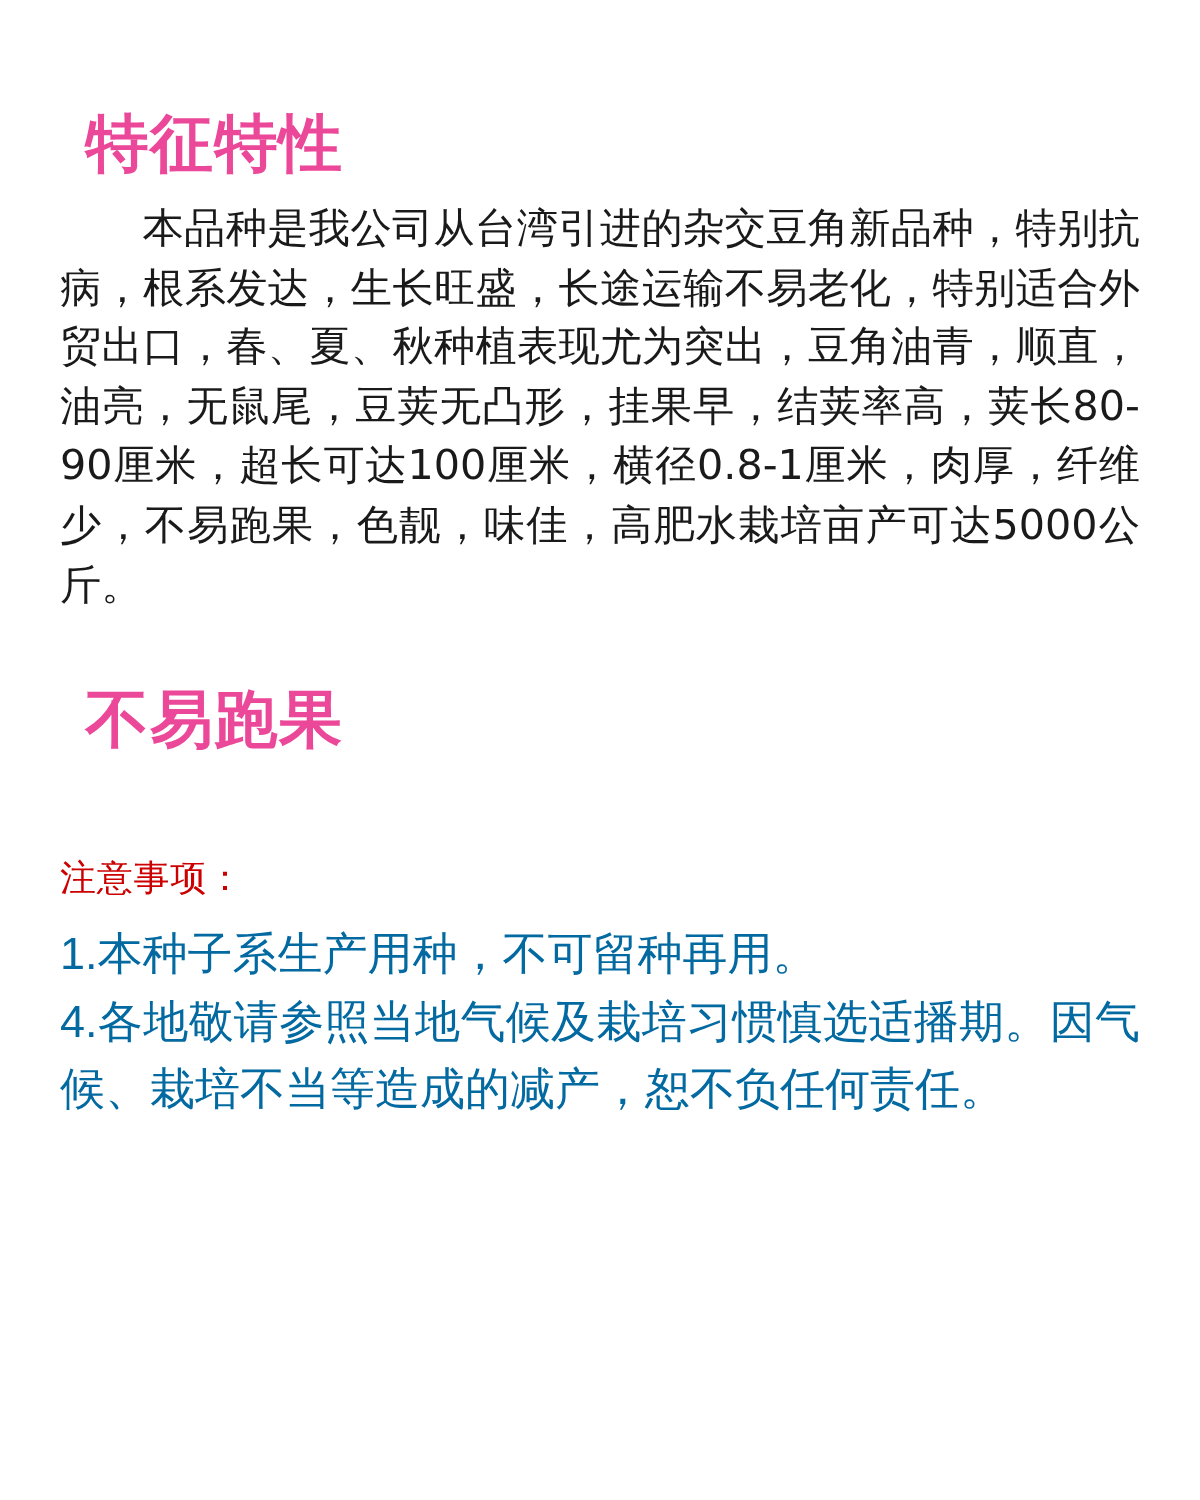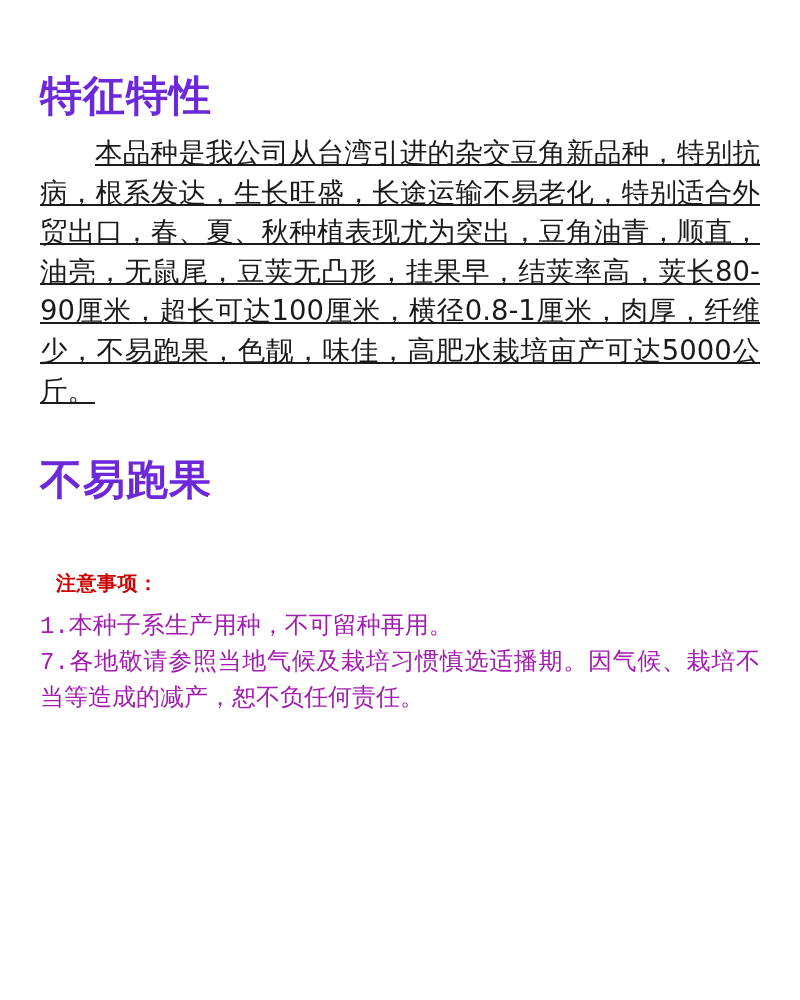--- a/index.html
+++ b/index.html
@@ -18,58 +18,57 @@
     position: relative;
     width: 800px;
     height: 1000px;
     box-sizing: border-box;
     padding: 72px 40px 0 40px;
   }
   .section {
     margin: 0;
   }
   .heading-major {
-    color: #6d28d9;
+    color: #ec4899;
     font-weight: bold;
     font-size: 42px;
     line-height: 1.12;
     letter-spacing: 1px;
-    margin: 0 0 14px 0;
+    margin: 0 0 14px 17px;
     font-family: "DejaVu Sans", sans-serif;
   }
   .heading-minor {
     color: #cc0000;
-    font-weight: bold;
-    font-size: 20px;
+    font-weight: normal;
+    font-size: 24px;
     line-height: 1.2;
     letter-spacing: 0.5px;
-    margin: 0 0 14px 16px;
+    margin: 0 0 14px 0;
     font-family: "DejaVu Sans", sans-serif;
   }
   .body-text {
     font-size: 27.5px;
     line-height: 1.44;
     color: #1a1a1a;
     text-align: justify;
     text-justify: inter-ideograph;
     margin: 0;
     letter-spacing: 0px;
     font-family: "DejaVu Sans", sans-serif;
-    text-decoration: underline;
   }
   .indent {
     text-indent: 2em;
   }
   .gap-1 { height: 46px; }
   .gap-2 { height: 54px; }
   .notes {
-    font-size: 24px;
+    font-size: 30px;
     line-height: 1.5;
-    color: #a21caf;
-    font-family: Liberation Mono, monospace;
+    color: #0369a1;
+    font-family: Liberation Sans, sans-serif;
   }
   .note-line {
     margin: 0;
     text-align: justify;
     text-justify: inter-ideograph;
   }
 </style>
 </head>
 <body>
 
@@ -85,17 +84,17 @@
   <div class="section">
     <h1 class="heading-major">不易跑果</h1>
   </div>
 
   <div class="gap-2"></div>
 
   <div class="section">
     <h2 class="heading-minor">注意事项：</h2>
     <div class="notes">
       <p class="note-line">1.本种子系生产用种，不可留种再用。</p>
-      <p class="note-line">7.各地敬请参照当地气候及栽培习惯慎选适播期。因气候、栽培不当等造成的减产，恕不负任何责任。</p>
+      <p class="note-line">4.各地敬请参照当地气候及栽培习惯慎选适播期。因气候、栽培不当等造成的减产，恕不负任何责任。</p>
     </div>
   </div>
 
 </div>
 
 </body></html>

